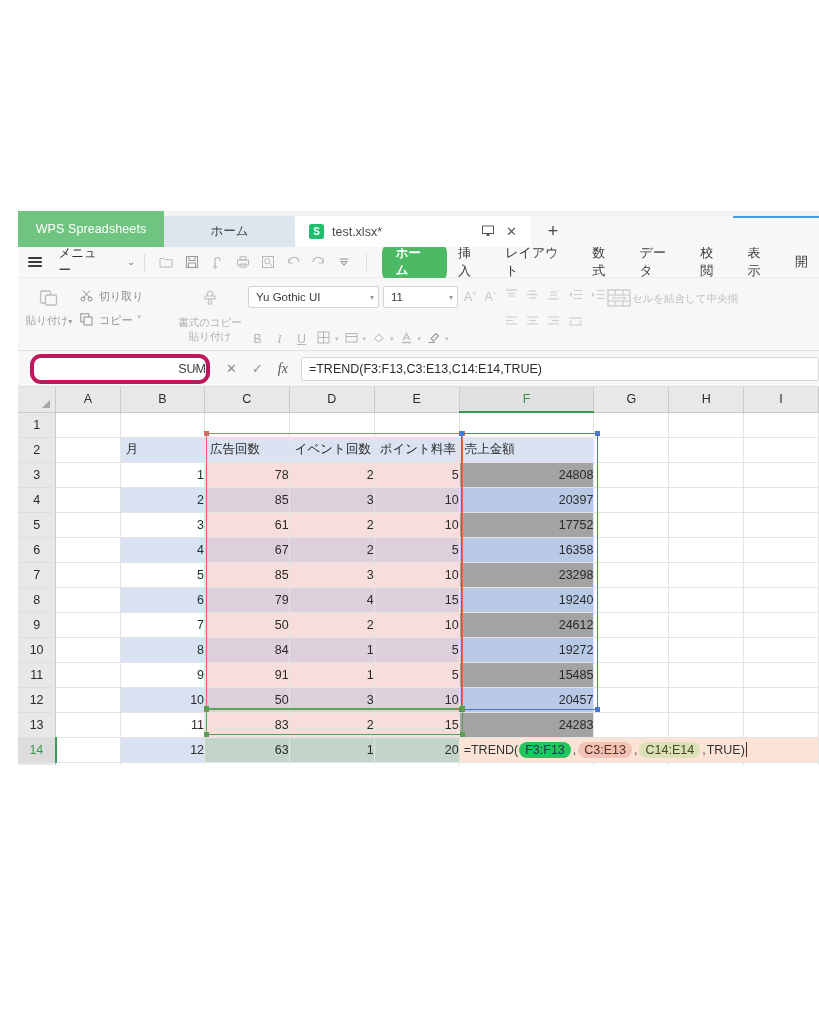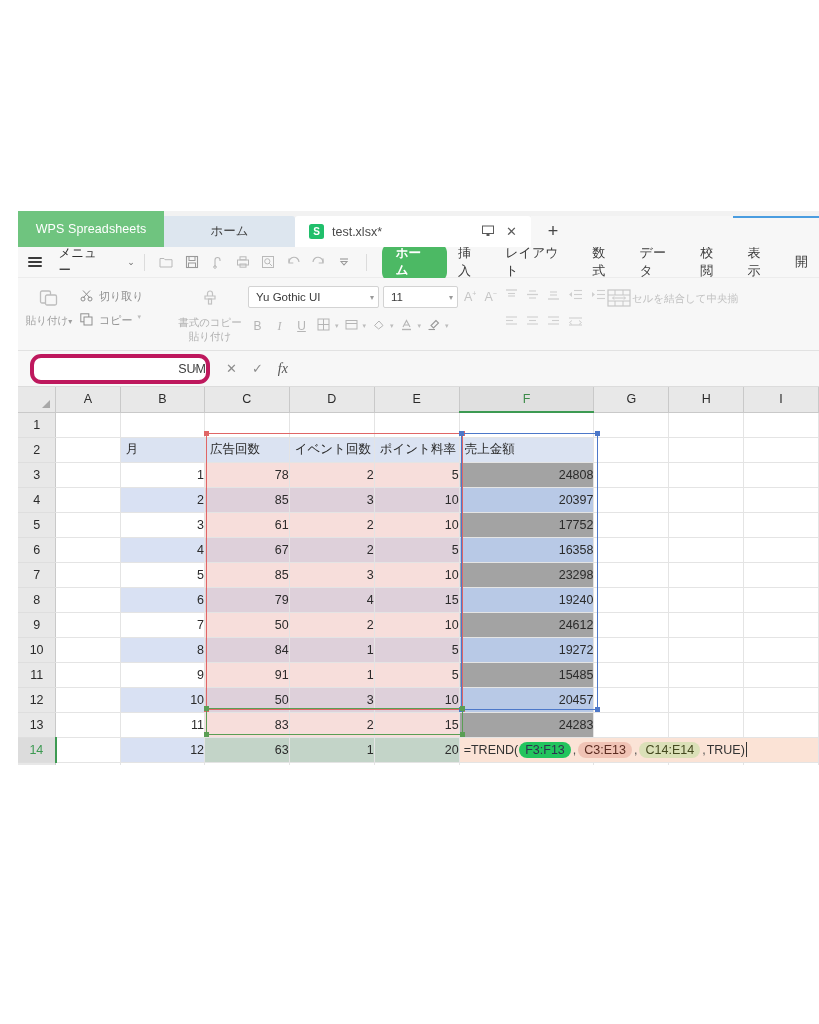--- a/index.html
+++ b/index.html
@@ -99,21 +99,21 @@
   }
   .grp{display:flex;align-items:flex-start;height:72px;}
   .paste-col{width:62px;display:flex;flex-direction:column;align-items:center;padding-top:9px;}
   .clip-ic{width:22px;height:22px;position:relative;}
   .lbl-s{font-size:10.5px;color:#9e9e9e;margin-top:5px;}
   .cut-col{width:92px;padding-top:11px;display:flex;flex-direction:column;gap:9px;}
   .cut-row{display:flex;align-items:flex-start;gap:6px;font-size:11px;color:#9a9a9a;}
   .cut-row b{font-weight:normal;color:#8f8f8f;}
   .fmtpaint{width:76px;padding-top:9px;text-align:center;}
   .fmtpaint .lbl2{font-size:10.5px;color:#b0b0b0;line-height:1.35;margin-top:4px;}
-  .font-grp{padding-top:8px;display:flex;flex-direction:column;gap:10px;}
+  .font-grp{padding-top:8px;display:flex;flex-direction:column;gap:23px;}
   .font-row1{display:flex;align-items:center;gap:4px;}
   .fname{
     width:118px;height:20px;background:#fff;border:1px solid #d3d3d3;border-radius:2px;
     display:flex;align-items:center;padding:0 4px 0 7px;font-size:11.5px;color:#3a3a3a;
   }
   .fname .cv{margin-left:auto;color:#9a9a9a;font-size:8px;}
   .fsize{
     width:62px;height:20px;background:#fff;border:1px solid #d3d3d3;border-radius:2px;
     display:flex;align-items:center;padding:0 4px 0 7px;font-size:11.5px;color:#3a3a3a;
   }
@@ -495,20 +495,23 @@
 
   <div class="fxbar">
     <div class="namebox">
       <span>SUM</span>
       <span class="cv">▾</span>
     </div>
     <div class="fxbtns">
       <span>✕</span>
       <span>✓</span>
       <span class="fx-i">fx</span>
+    </div>
+    <div class="fxinput">
+      <span>=TREND(F3:F13,C3:E13,C14:E14,TRUE)</span>
     </div>
   </div>
 
   <div class="gridwrap">
     <table class="sheet">
       <colgroup>
         <col style="width:38px">
           <col style="width:65px">
           <col style="width:85px">
         <col style="width:85px">

